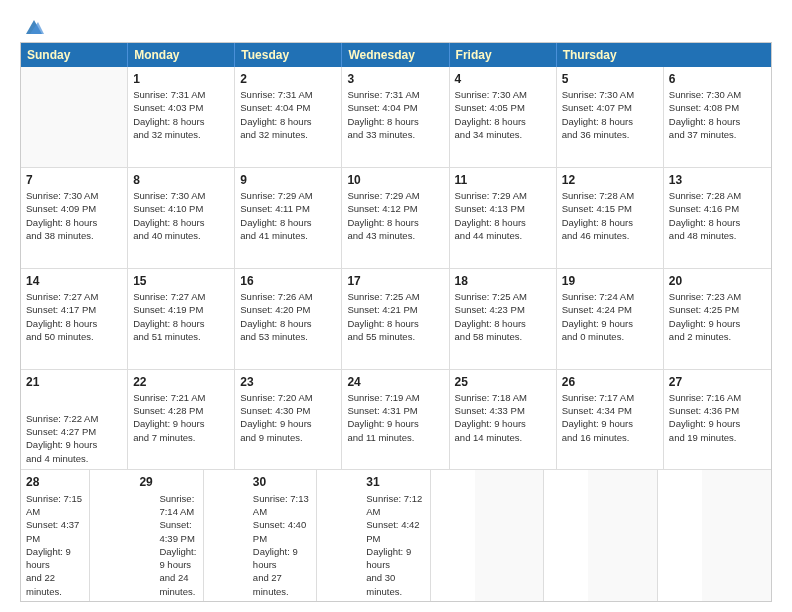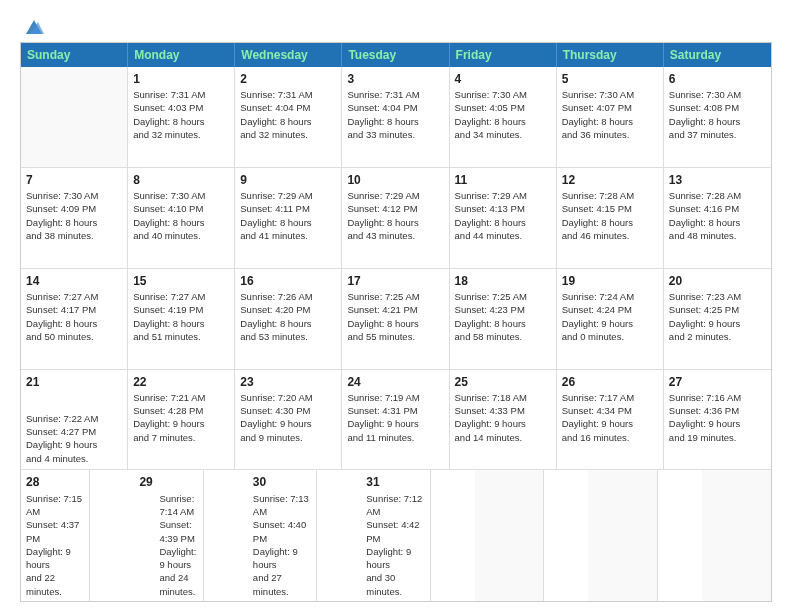--- a/index.html
+++ b/index.html
@@ -61,21 +61,21 @@
       display: flex;
       flex-direction: column;
       border: 1px solid #ccc;
     }
     .cal-header-row {
       display: grid;
       grid-template-columns: repeat(7, 1fr);
       background: #2171b5;
     }
     .cal-header-cell {
-      color: #86efac;
+      color: #fef9c3;
       font-size: 12px;
       font-weight: bold;
       padding: 5px 6px;
       border-right: 1px solid #4a90d9;
       text-align: left;
     }
     .cal-header-cell:last-child { border-right: none; }
     .cal-body {
       flex: 1;
       display: flex;
@@ -132,25 +132,24 @@
     <div class="title-section">
       <div class="month-title"></div>
       <div class="subtitle"></div>
     </div>
   </div>
 
   <div class="calendar">
     <div class="cal-header-row">
     <div class="cal-header-cell">Sunday</div>
         <div class="cal-header-cell">Monday</div>
+        <div class="cal-header-cell">Tuesday</div>
         <div class="cal-header-cell">Wednesday</div>
-        <div class="cal-header-cell">Tuesday</div>
         <div class="cal-header-cell">Friday</div>
         <div class="cal-header-cell">Thursday</div>
-        <div class="cal-header-cell">Saturday</div>
       </div>
     <div class="cal-body">
     <div class="cal-row">
           <div class="cal-cell empty"></div>
           <div class="cal-cell">
             <span class="day-num">1</span>
             <div class="cell-text" style="white-space: pre-line;">Sunrise: 7:31 AM
 Sunset: 4:03 PM
 Daylight: 8 hours
 and 32 minutes.</div>

